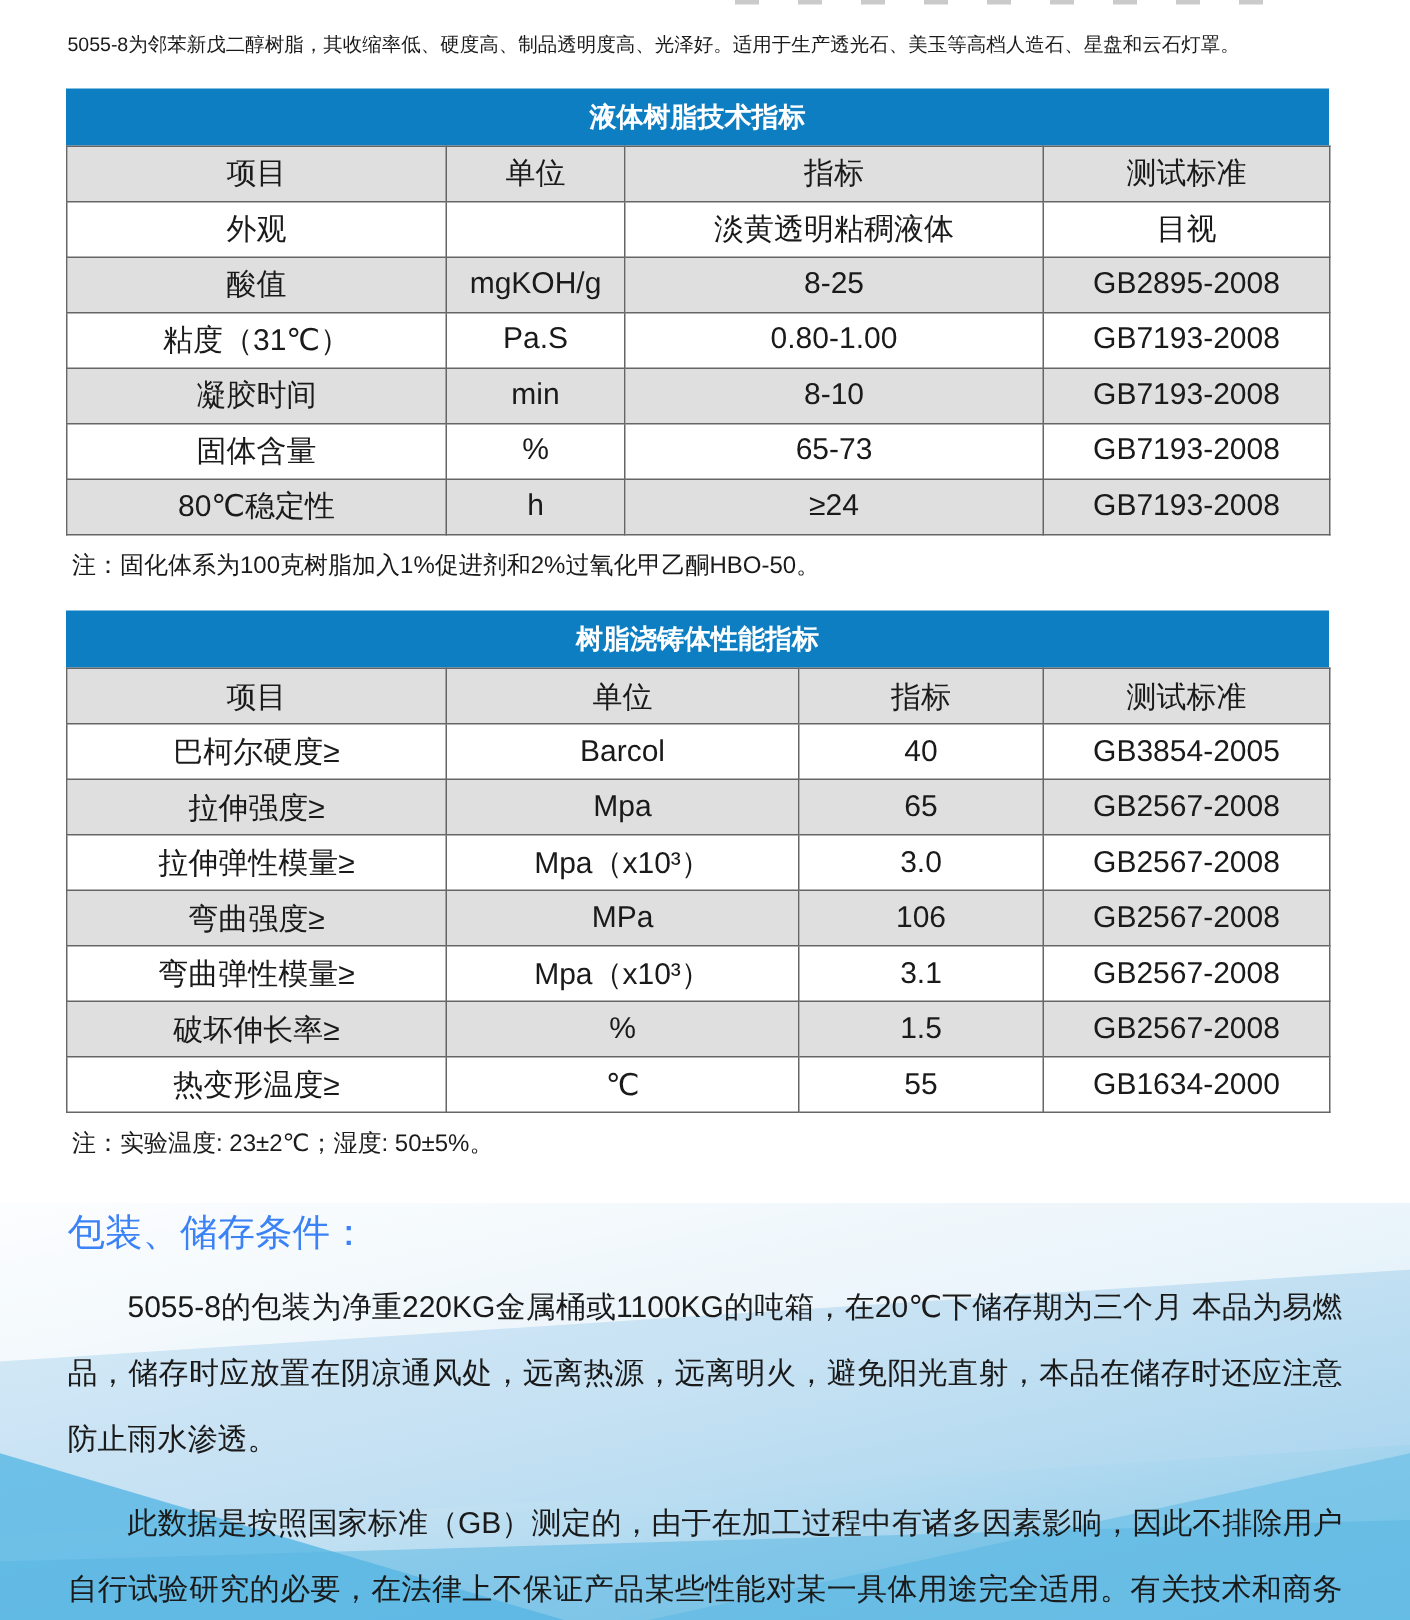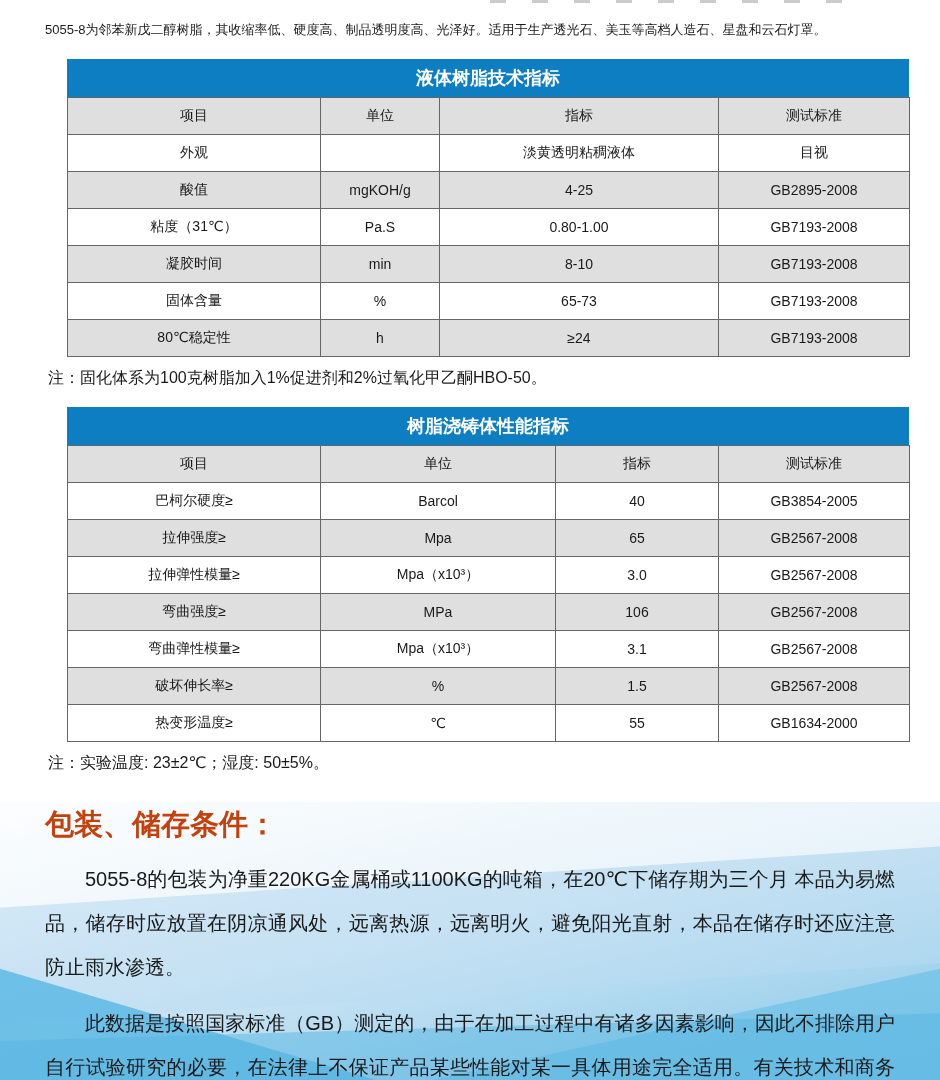--- a/index.html
+++ b/index.html
@@ -20,31 +20,31 @@
   .p-mid{clip-path:polygon(0 38%,100% 16%,100% 58%,0 80%);background:rgba(187,220,242,0.45);}
   .p-bl{clip-path:polygon(0 60%,40% 100%,0 100%);background:rgba(86,182,228,0.8);}
   .p-br{clip-path:polygon(46% 100%,100% 60%,100% 100%);background:rgba(112,194,231,0.75);}
   .p-strip{clip-path:polygon(0 86%,100% 76%,100% 100%,0 100%);background:rgba(88,182,226,0.5);}
   
   .top-remnant{position:absolute;left:490px;top:0;width:370px;height:3px;opacity:.45;
     background:repeating-linear-gradient(90deg,#8a8a8a 0 16px,transparent 16px 42px);}
   
   .content{position:relative;z-index:1;}
   .intro{margin:20px 45px 0 45px;font-size:13px;line-height:1.6;text-align:justify;}
-  .table-block{margin:18px 0 0 67px;width:842px;}
+  .table-block{margin:18px 0 0 44px;width:842px;}
   .tbl-title{height:38px;line-height:38px;text-align:center;color:#ffffff;
     font-size:18px;font-weight:bold;background:#0d7ec2;}
-  table{border-collapse:collapse;table-layout:fixed;width:842px;font-size:14px;}
+  table{border-collapse:collapse;table-layout:fixed;width:842px;font-size:20px;}
   th,td{border:1px solid #666666;text-align:center;height:36px;padding:0 4px;
     font-weight:normal;overflow:hidden;white-space:nowrap;}
   thead th{background:#dfdfdf;}
   tbody tr:nth-child(even) td{background:#dfdfdf;}
   tbody tr:nth-child(odd) td{background:#ffffff;}
   .note{margin:10px 45px 0 48px;font-size:16px;line-height:1.4;}
-  .storage-heading{margin:30px 45px 0 45px;font-size:29px;font-weight:bold;color:#c2410c;}
+  .storage-heading{margin:30px 45px 0 45px;font-size:25px;font-weight:normal;color:#3b82f6;}
   .para{margin:12px 45px 0 45px;font-size:20px;line-height:2.2;text-align:justify;text-indent:2em;}
 </style>
 </head>
 <body>
 
 <div class="page">
 
   <div class="bg-bottom">
     <div class="base"></div>
     <div class="poly p-wave"></div>
@@ -80,21 +80,21 @@
         <tbody>
           <tr>
             <td>外观</td>
             <td></td>
             <td>淡黄透明粘稠液体</td>
             <td>目视</td>
           </tr>
           <tr>
             <td>酸值</td>
             <td>mgKOH/g</td>
-            <td>4-25</td>
+            <td>8-25</td>
             <td>GB2895-2008</td>
           </tr>
           <tr>
             <td>粘度（31℃）</td>
             <td>Pa.S</td>
             <td>0.80-1.00</td>
             <td>GB7193-2008</td>
           </tr>
           <tr>
             <td>凝胶时间</td>

